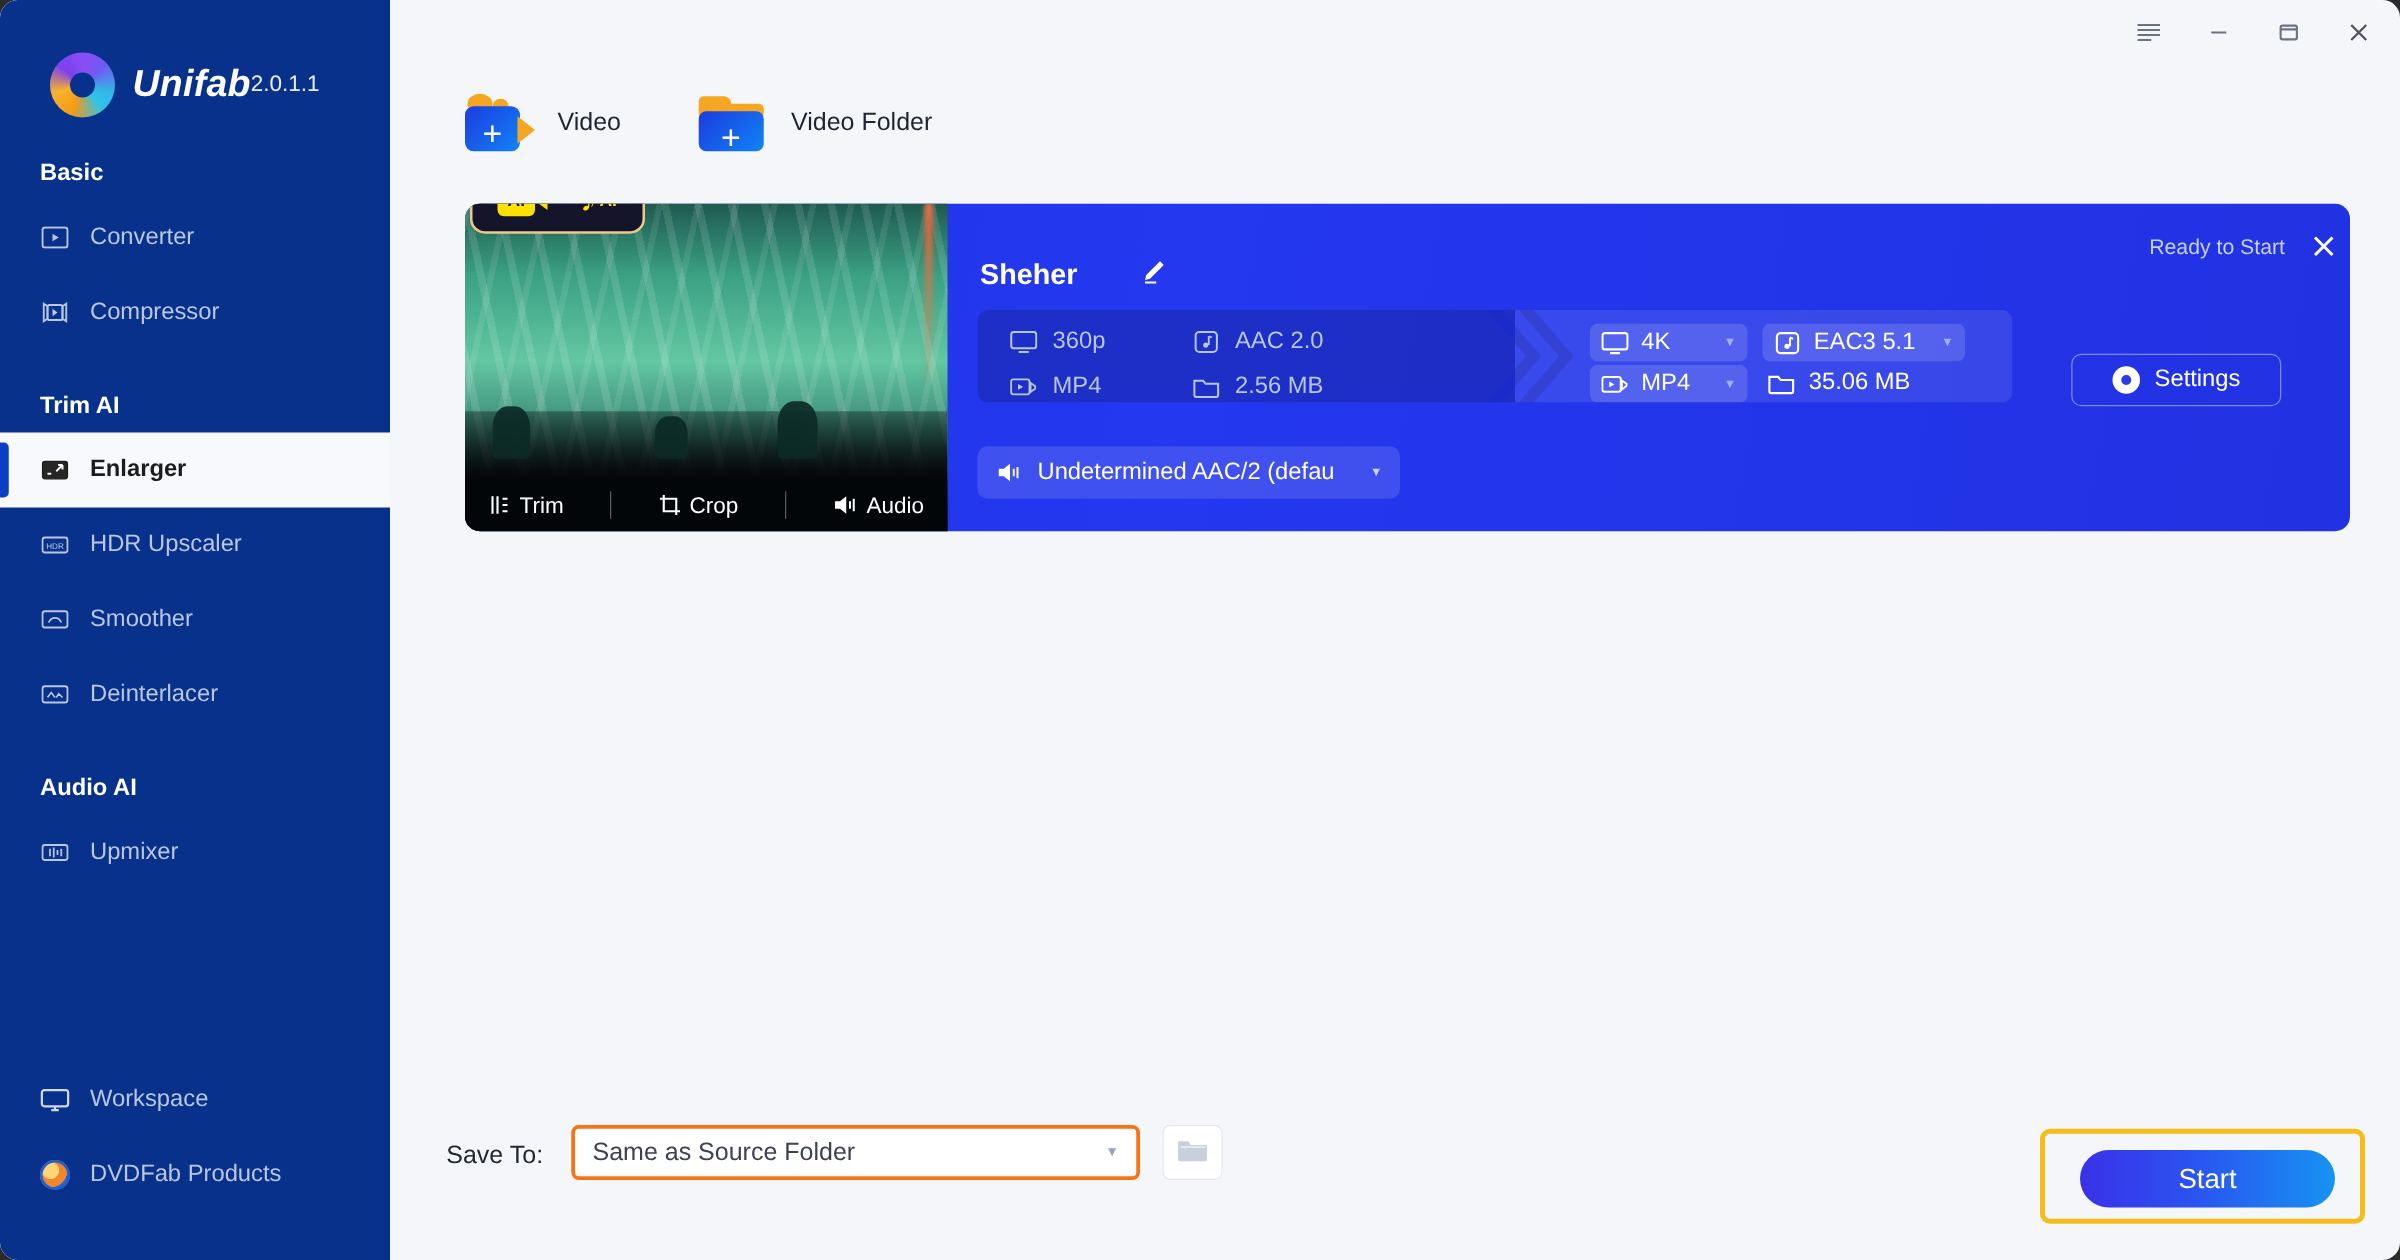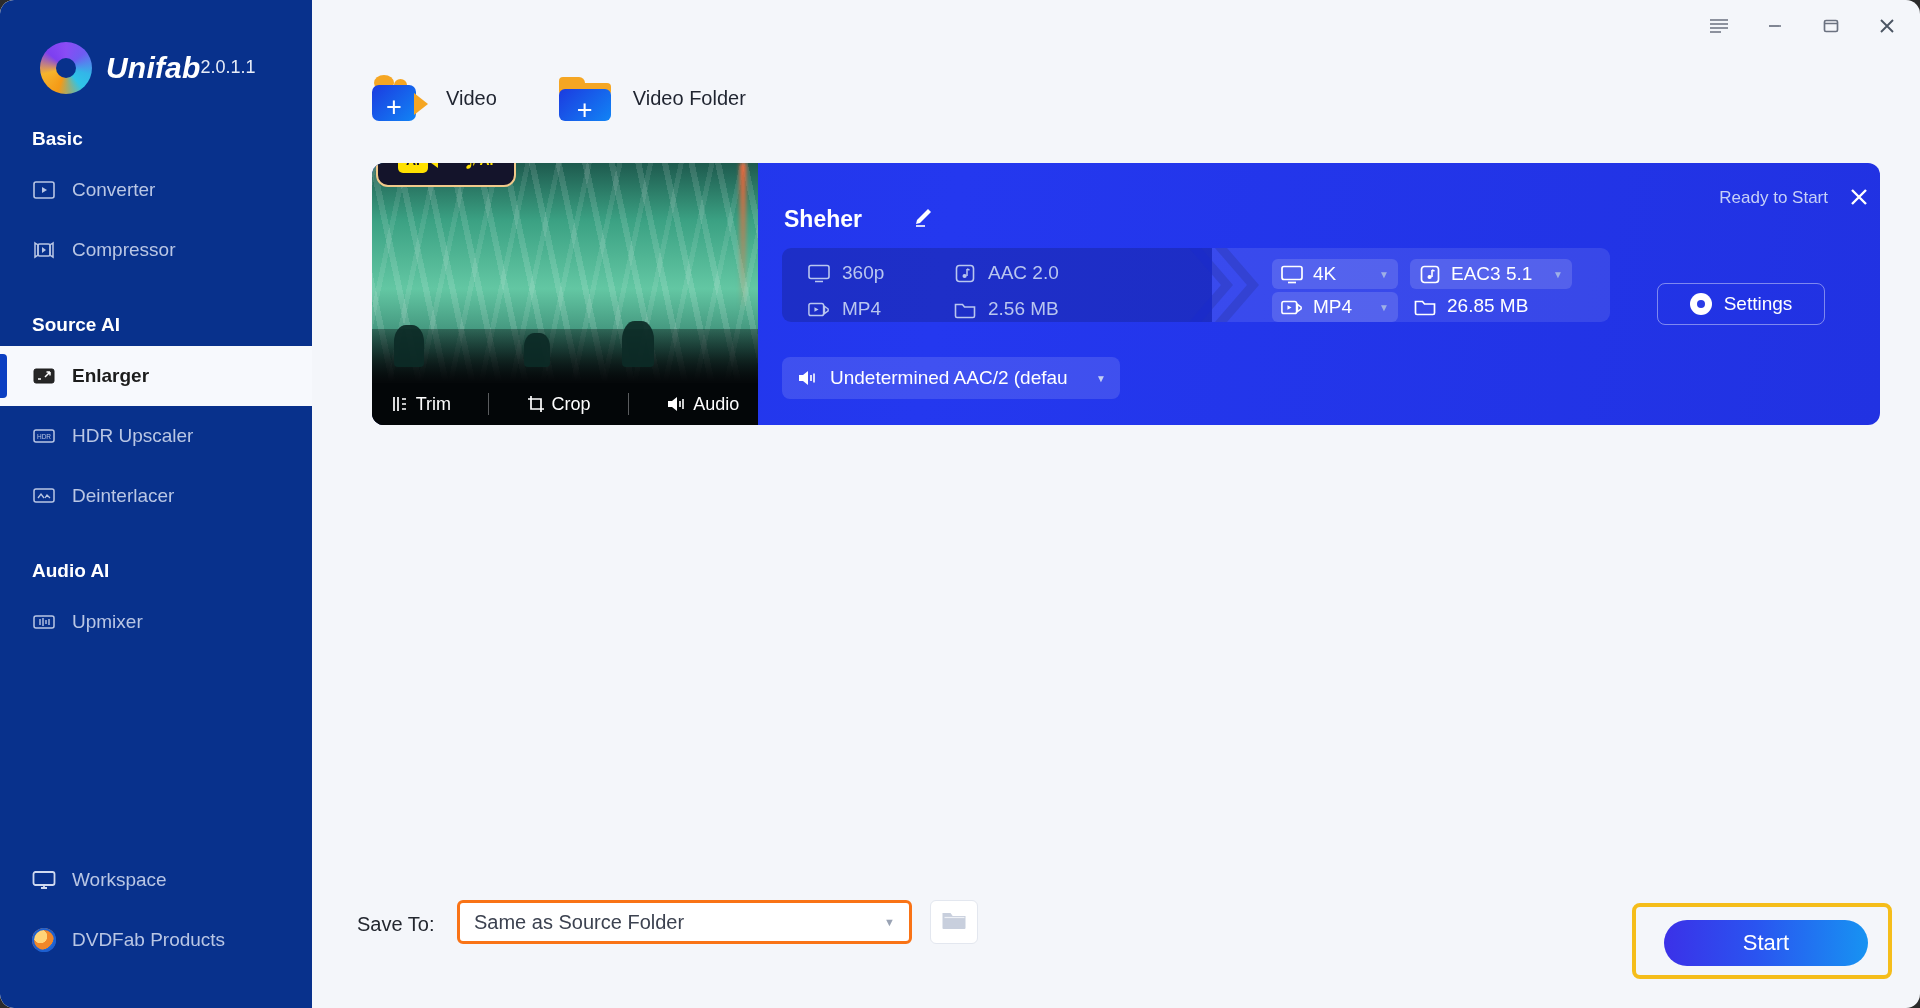--- a/index.html
+++ b/index.html
@@ -276,21 +276,21 @@
       <span class="ico">
         <svg width="22" height="18" viewBox="0 0 22 18">
             <path d="M2 2l3 2v10l-3 2zM20 2l-3 2v10l3 2z" fill="none" stroke="#b9c6e4" stroke-width="1.5"></path>
             <rect x="5" y="3" width="12" height="12" rx="1.5" fill="none" stroke="#b9c6e4" stroke-width="1.5"></rect>
             <path d="M9 6l4 3-4 3z" fill="#b9c6e4"></path>
           </svg>
       </span>
       <span>Compressor</span>
     </div>
 
-    <div class="nav-group">Source AI</div>
+    <div class="nav-group">Trim AI</div>
 
     <div class="nav-item active">
       <span class="ico">
         <svg width="22" height="18" viewBox="0 0 22 18">
             <rect class="fillbox" x="1" y="2" width="20" height="14" rx="2" fill="#262626"></rect>
             <path d="M12 10l5-5m0 0h-3.5m3.5 0v3.5" stroke="#fff" stroke-width="1.5" fill="none"></path>
             <path d="M5 12h3" stroke="#fff" stroke-width="1.5"></path>
           </svg>
       </span>
       <span>Enlarger</span>
@@ -299,20 +299,29 @@
     <div class="nav-item">
       <span class="ico">
         <svg width="22" height="18" viewBox="0 0 22 18">
             <rect x="1" y="3" width="20" height="12" rx="2" fill="none" stroke="#b9c6e4" stroke-width="1.5"></rect>
             <text x="11" y="12" font-size="6.5" fill="#b9c6e4" text-anchor="middle" font-family="Liberation Sans">HDR</text>
           </svg>
       </span>
       <span>HDR Upscaler</span>
     </div>
 
+    <div class="nav-item">
+      <span class="ico">
+        <svg width="22" height="18" viewBox="0 0 22 18">
+            <rect x="1" y="2" width="20" height="13" rx="2" fill="none" stroke="#b9c6e4" stroke-width="1.5"></rect>
+            <path d="M6 11c2-5 8-5 10 0" fill="none" stroke="#b9c6e4" stroke-width="1.4"></path>
+          </svg>
+      </span>
+      <span>Smoother</span>
+    </div>
 
 
     <div class="nav-item">
       <span class="ico">
         <svg width="22" height="18" viewBox="0 0 22 18">
             <rect x="1" y="2" width="20" height="13" rx="2" fill="none" stroke="#b9c6e4" stroke-width="1.5"></rect>
             <path d="M5 11l3-4 3 4M12 11l2-3 3 3" fill="none" stroke="#b9c6e4" stroke-width="1.3"></path>
           </svg>
       </span>
       <span>Deinterlacer</span>
@@ -548,21 +557,21 @@
       <span>EAC3 5.1</span>
       <span class="caret">▼</span>
     </span>
 
     <span class="outplain" style="left:632px; top:47px;">
       <span class="ico-s">
         <svg width="22" height="19" viewBox="0 0 22 19">
             <path d="M1.5 4.5h7l2 2.5h10v9a1.5 1.5 0 0 1-1.5 1.5H3a1.5 1.5 0 0 1-1.5-1.5z" fill="none" stroke="#fff" stroke-width="1.7"></path>
           </svg>
       </span>
-      <span>26.85 MB</span>
+      <span>35.06 MB</span>
     </span>
   </div>
 
   <div id="audiotrack">
     <span class="ico-s">
       <svg width="20" height="18" viewBox="0 0 20 18">
           <path d="M2 6h4l5-4v14l-5-4H2z" fill="#fff"></path>
           <path d="M14 6v6M17 4.5v9" stroke="#fff" stroke-width="1.6"></path>
         </svg>
     </span>

